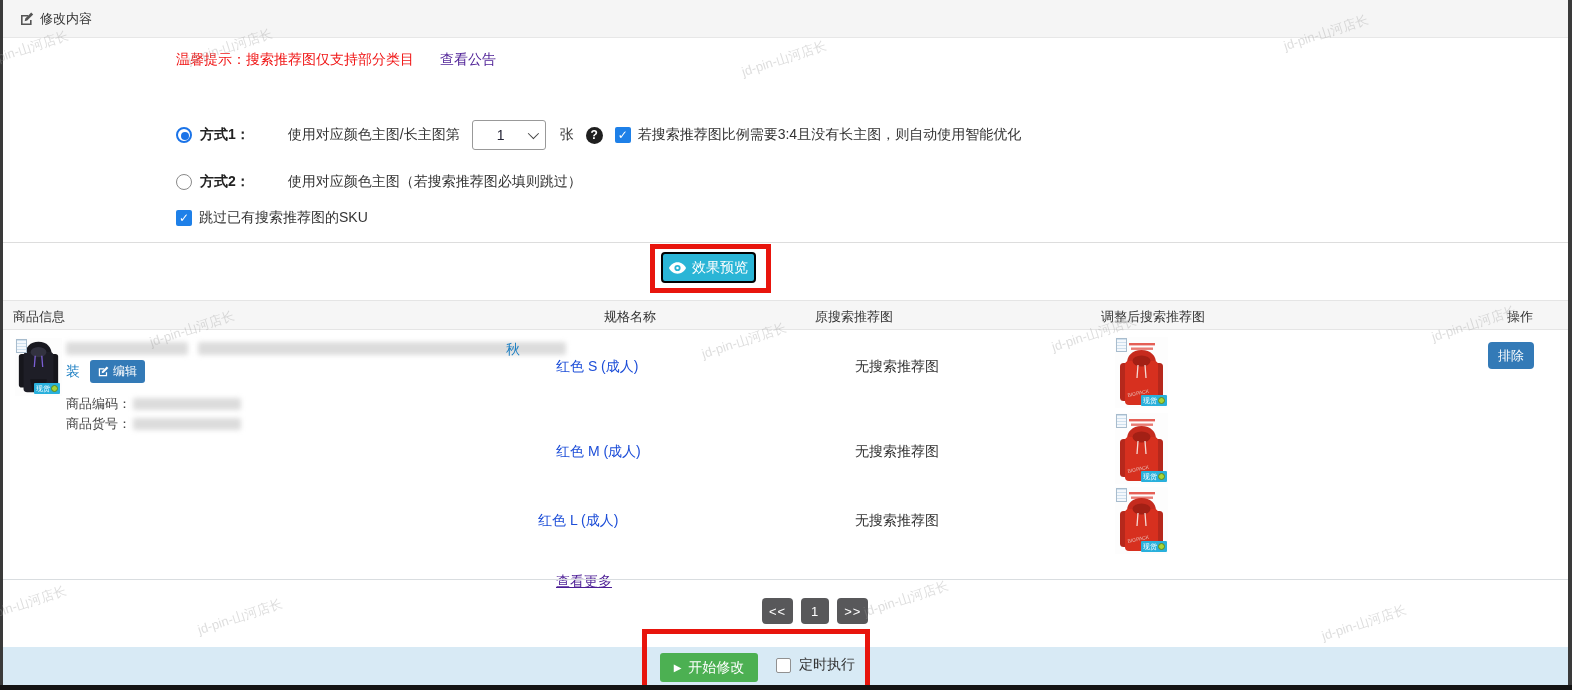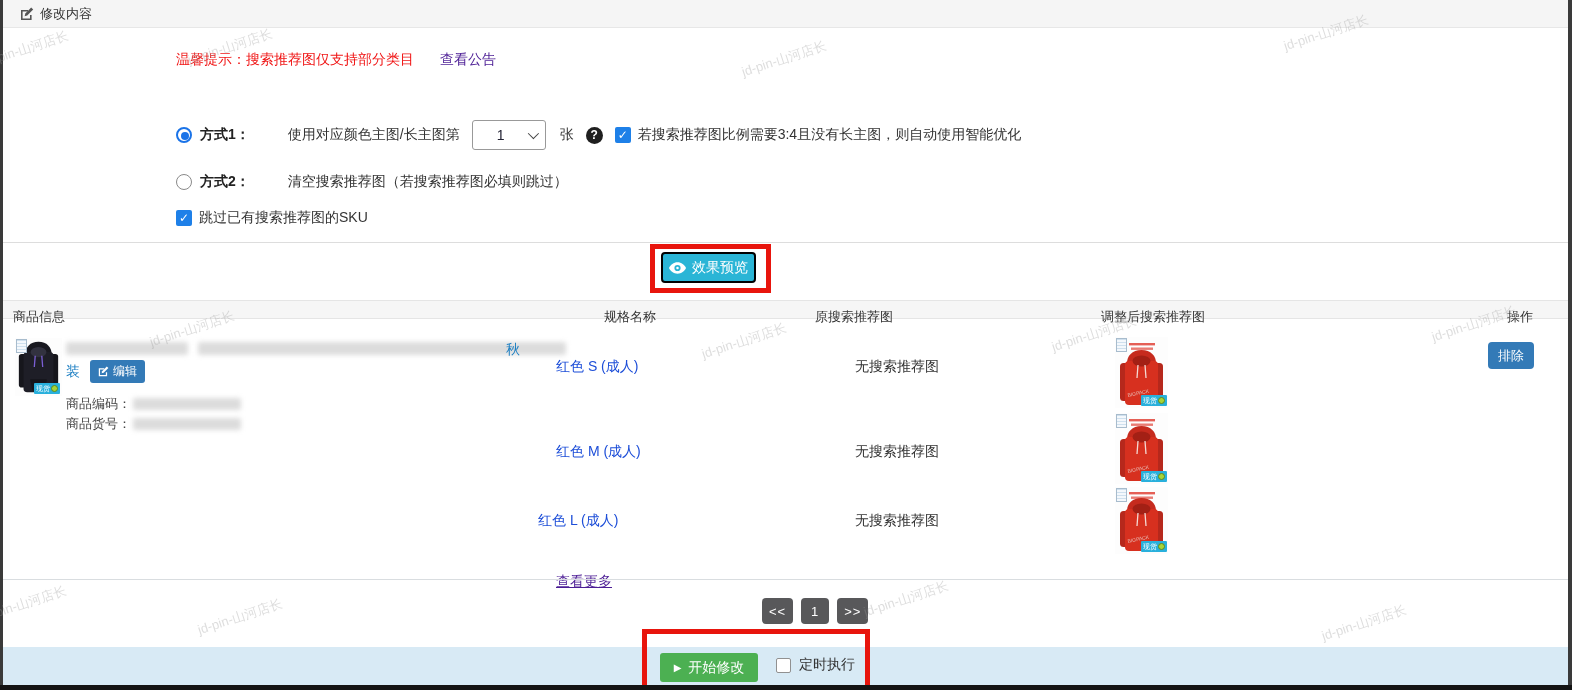--- a/index.html
+++ b/index.html
@@ -7,21 +7,21 @@
   body { font-family:"Liberation Sans","DejaVu Sans",sans-serif; }
   #page { position:relative; width:1572px; height:690px; background:#fff; overflow:hidden; margin:0 auto; }
   .abs { position:absolute; }
 
   
   .edge-left  { left:0; top:0; width:3px; height:690px; background:#3a3a3a; }
   .edge-right { right:0; top:0; width:4px; height:690px; background:#3a3a3a; }
   .edge-bottom{ left:0; bottom:0; width:1572px; height:5px; background:#141414; z-index:40; }
 
   
-  .panel-header { left:3px; top:0; width:1565px; height:28px; background:#f5f5f5;
+  .panel-header { left:3px; top:0; width:1565px; height:38px; background:#f5f5f5;
     border-bottom:1px solid #e7e7e7; display:flex; align-items:center; padding-left:17px;
     font-size:13px; color:#333; gap:6px; }
   .pencil-svg { width:14px; height:14px; display:block; }
 
   
   .notice { left:176px; top:51px; font-size:14px; display:flex; gap:26px; align-items:center; }
   .notice .warn { color:#f01414; }
   .link { color:#4c1d95; cursor:pointer; text-decoration:none; font-size:14px; }
 
   
@@ -46,21 +46,21 @@
 
   .divider { left:3px; width:1565px; height:1px; background:#ddd; }
 
   
   .red-rect { border:5px solid #e8150d; z-index:30; pointer-events:none; }
   .btn-preview { left:661px; top:252px; width:95px; height:31px; background:#2ab5d6; border:2px solid #000;
     border-radius:4px; color:#fff; font-size:14px; display:flex; align-items:center; justify-content:center;
     gap:6px; cursor:pointer; }
 
   
-  .thead { left:3px; top:300px; width:1565px; height:19px; background:#f6f6f6;
+  .thead { left:3px; top:300px; width:1565px; height:30px; background:#f6f6f6;
     border-top:1px solid #e5e5e5; border-bottom:1px solid #e5e5e5; font-size:13px; color:#333; }
   .th { position:absolute; top:7px; }
   .table-bottom { left:3px; top:579px; width:1565px; height:1px; background:#d9dde0; }
 
   .thumb { background:#fff; }
   .stamp { position:absolute; left:1px; top:1px; width:11px; height:14px; border:1px solid #a8bccd;
     background:repeating-linear-gradient(0deg,#f4f8fc 0 2px,#cfe0ee 2px 3px); }
   .badge { position:absolute; display:flex; align-items:center; gap:1px; background:#29b0dc;
     color:#fff; font-size:7px; line-height:9px; padding:1px 2px; border-radius:1px; white-space:nowrap; }
   .badge .dot { width:7px; height:7px; border-radius:50%; background:#a6d437; border:1px solid #5c8a1e; flex:none; }
@@ -131,21 +131,21 @@
     </div>
     <span style="margin-left:14px;">张</span>
     <span class="help">?</span>
     <span class="cbx on" style="margin-left:12px;">✓</span>
     <span class="cbx-label">若搜索推荐图比例需要3:4且没有长主图，则自动使用智能优化</span>
   </div>
 
   <div class="abs frow" style="left:176px;top:167px;height:30px;">
     <span class="radio off"></span>
     <span class="blabel">方式2：</span>
-    <span class="desc">清空搜索推荐图（若搜索推荐图必填则跳过）</span>
+    <span class="desc">使用对应颜色主图（若搜索推荐图必填则跳过）</span>
   </div>
 
   <div class="abs frow" style="left:176px;top:206px;height:24px;">
     <span class="cbx on">✓</span>
     <span class="cbx-label">跳过已有搜索推荐图的SKU</span>
   </div>
 
   <div class="abs divider" style="top:242px;"></div>
 
   <div class="abs red-rect" style="left:650px;top:244px;width:121px;height:49px;"></div>

